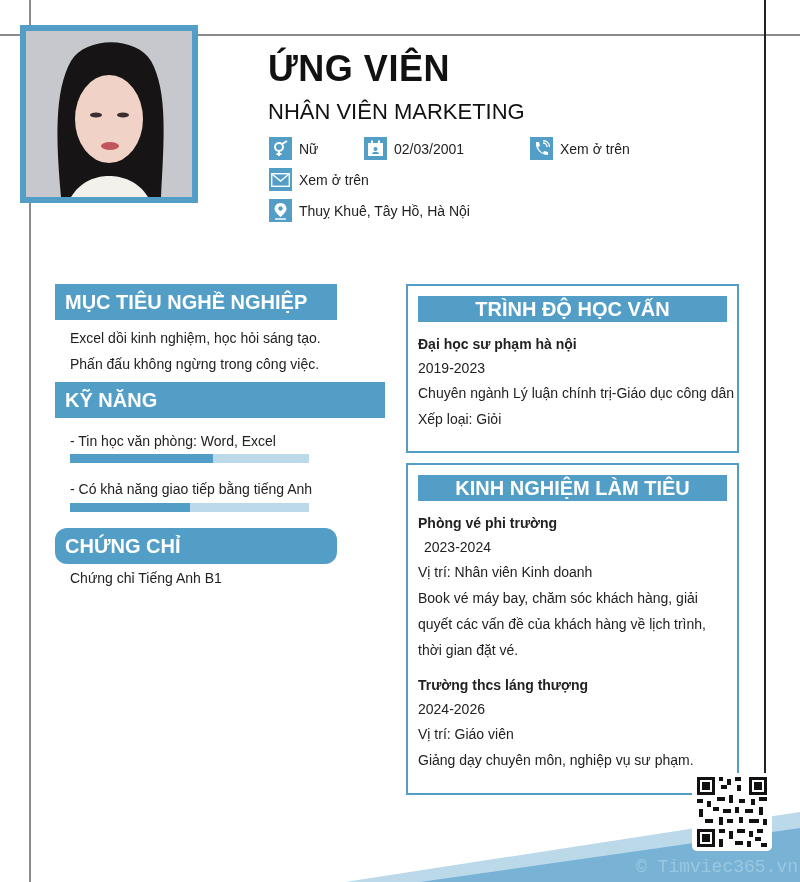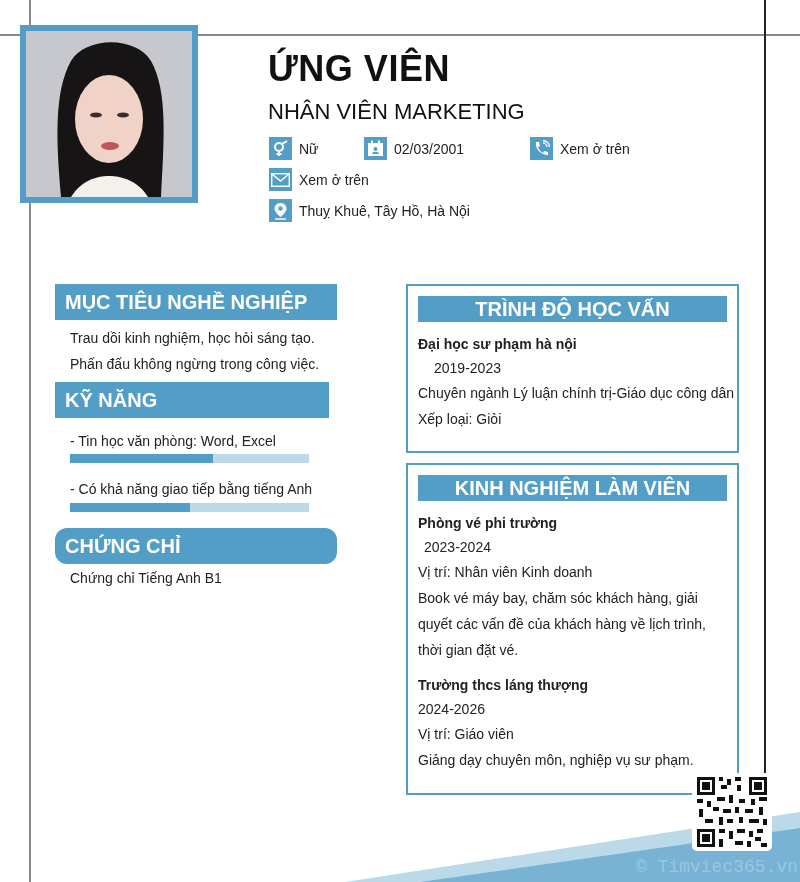--- a/index.html
+++ b/index.html
@@ -99,46 +99,46 @@
     <svg width="15" height="18" viewBox="0 0 15 18">
         <path d="M7.5 1 C3.5 1 1.5 4 1.5 7 C1.5 10 7.5 15 7.5 15 C7.5 15 13.5 10 13.5 7 C13.5 4 11.5 1 7.5 1 Z" fill="#fff"></path>
         <circle cx="7.5" cy="6.5" r="2.2" fill="#529ec6"></circle>
         <path d="M2 17 L13 17" stroke="#fff" stroke-width="1.4"></path>
       </svg>
   </span>
   <span>Thuỵ Khuê, Tây Hồ, Hà Nội</span>
 </div>
 
 <div class="sec-head" style="left:55px; top:284px; width:282px; height:36px;">MỤC TIÊU NGHỀ NGHIỆP</div>
-<div class="txt" style="left:70px; top:330px;">Trau dồi kinh nghiệm, học hỏi sáng tạo.</div>
+<div class="txt" style="left:70px; top:330px;">Excel dồi kinh nghiệm, học hỏi sáng tạo.</div>
 <div class="txt" style="left:70px; top:356px;">Phấn đấu không ngừng trong công việc.</div>
 
-<div class="sec-head" style="left:55px; top:382px; width:274px; height:36px;">KỸ NĂNG</div>
+<div class="sec-head" style="left:55px; top:382px; width:330px; height:36px;">KỸ NĂNG</div>
 <div class="txt" style="left:70px; top:433px;">- Tin học văn phòng: Word, Excel</div>
 <div class="bar" style="left:70px; top:454px; width:239px;">
     <div class="fill" style="width:60%;"></div>
   </div>
 <div class="txt" style="left:70px; top:481px;">- Có khả năng giao tiếp bằng tiếng Anh</div>
 <div class="bar" style="left:70px; top:503px; width:239px;">
     <div class="fill" style="width:50%;"></div>
   </div>
 
 <div class="sec-head" style="left:55px; top:528px; width:282px; height:36px;border-radius:12px;">CHỨNG CHỈ</div>
 <div class="txt" style="left:70px; top:570px;">Chứng chỉ Tiếng Anh B1</div>
 
 <div class="box" style="left:406px; top:284px; width:333px; height:169px;">
   <div class="box-head" style="top:10px;">TRÌNH ĐỘ HỌC VẤN</div>
   <div class="txt b" style="left:10px; top:50px;">Đại học sư phạm hà nội</div>
-  <div class="txt" style="left:10px; top:74px;margin-left:16px;">2019-2023</div>
+  <div class="txt" style="left:10px; top:74px;">2019-2023</div>
   <div class="txt" style="left:10px; top:99px;">Chuyên ngành Lý luận chính trị-Giáo dục công dân</div>
   <div class="txt" style="left:10px; top:125px;">Xếp loại: Giỏi</div>
 </div>
 
 <div class="box" style="left:406px; top:463px; width:333px; height:332px;">
-  <div class="box-head" style="top:10px;">KINH NGHIỆM LÀM VIÊN</div>
+  <div class="box-head" style="top:10px;">KINH NGHIỆM LÀM TIÊU</div>
   <div class="txt b" style="left:10px; top:50px;">Phòng vé phi trường</div>
   <div class="txt" style="left:16px; top:74px;">2023-2024</div>
   <div class="txt" style="left:10px; top:99px;">Vị trí: Nhân viên Kinh doanh</div>
   <div class="txt" style="left:10px; top:125px;">Book vé máy bay, chăm sóc khách hàng, giải</div>
   <div class="txt" style="left:10px; top:151px;">quyết các vấn đề của khách hàng về lịch trình,</div>
   <div class="txt" style="left:10px; top:177px;">thời gian đặt vé.</div>
   <div class="txt b" style="left:10px; top:212px;">Trường thcs láng thượng</div>
   <div class="txt" style="left:10px; top:236px;">2024-2026</div>
   <div class="txt" style="left:10px; top:261px;">Vị trí: Giáo viên</div>
   <div class="txt" style="left:10px; top:287px;">Giảng dạy chuyên môn, nghiệp vụ sư phạm.</div>

